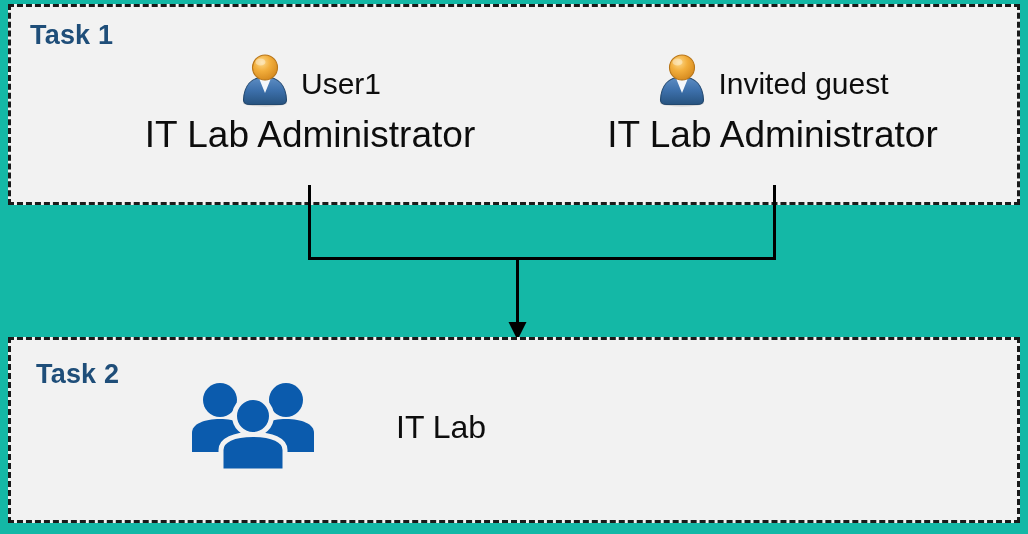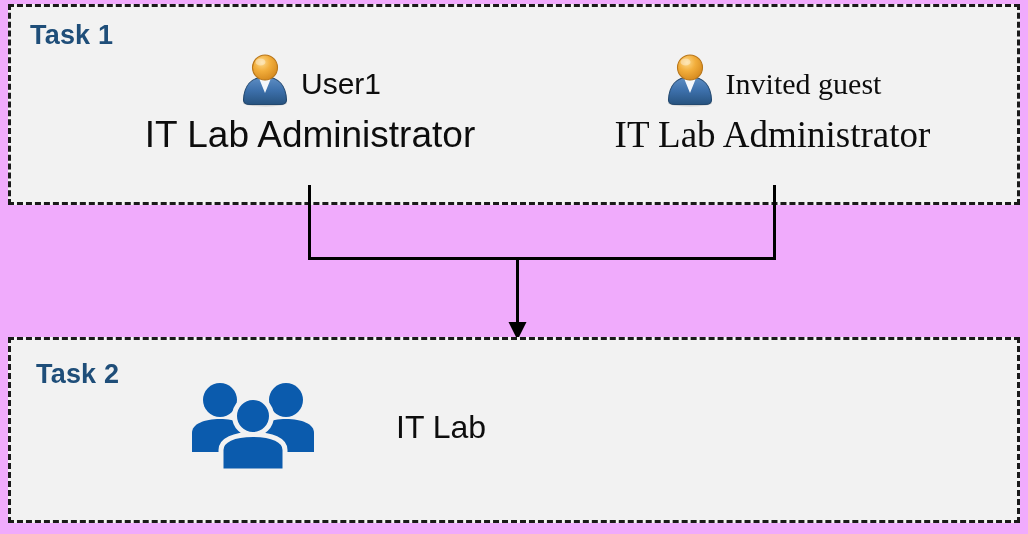--- a/index.html
+++ b/index.html
@@ -9,21 +9,21 @@
     background: #ffffff;
   }
   body {
     font-family: "Liberation Sans", sans-serif;
   }
 
   #canvas {
     position: relative;
     width: 1028px;
     height: 534px;
-    background: #f0abfc;
+    background: #14b8a6;
     overflow: hidden;
   }
 
   
   .task-box {
     position: absolute;
     box-sizing: border-box;
     background: #F2F2F2;
     border: 3px dashed #1a1a1a;
   }
@@ -55,21 +55,21 @@
   
   .person {
     position: absolute;
     text-align: center;
     color: #0d0d0d;
     font-size: 30px;
     line-height: 1.18;
     white-space: nowrap;
   }
   #person-user1 { left: 130px; top: 55px; width: 360px; }
-  #person-guest { left: 585px; top: 55px; width: 375px; font-family: Liberation Serif, serif; }
+  #person-guest { left: 585px; top: 55px; width: 375px; }
 
   .person-row-1 {
     display: flex;
     align-items: center;
     justify-content: center;
     gap: 10px;
     height: 58px;
   }
   .person-name { font-size: 30px; color: #0d0d0d; }
   .person-role { font-size: 37px; color: #0d0d0d; display: block; }

